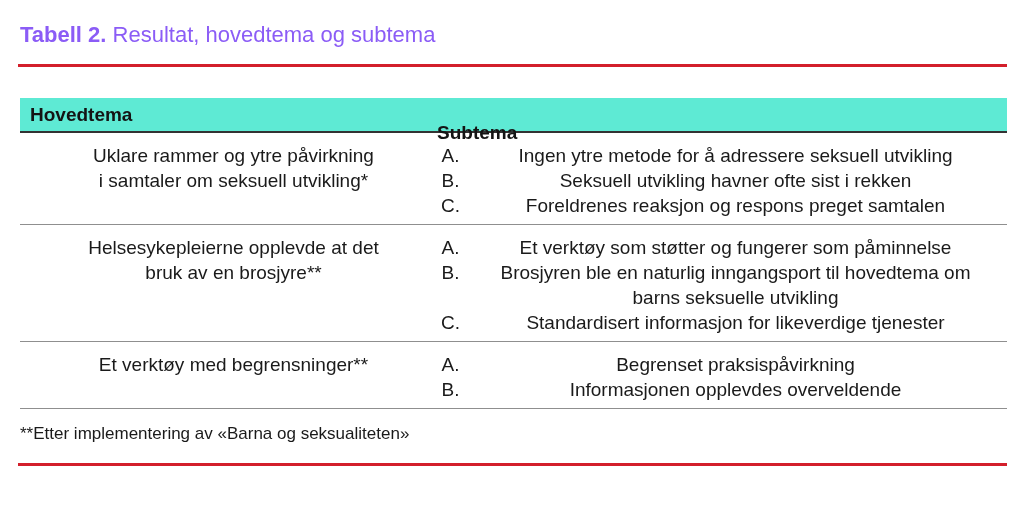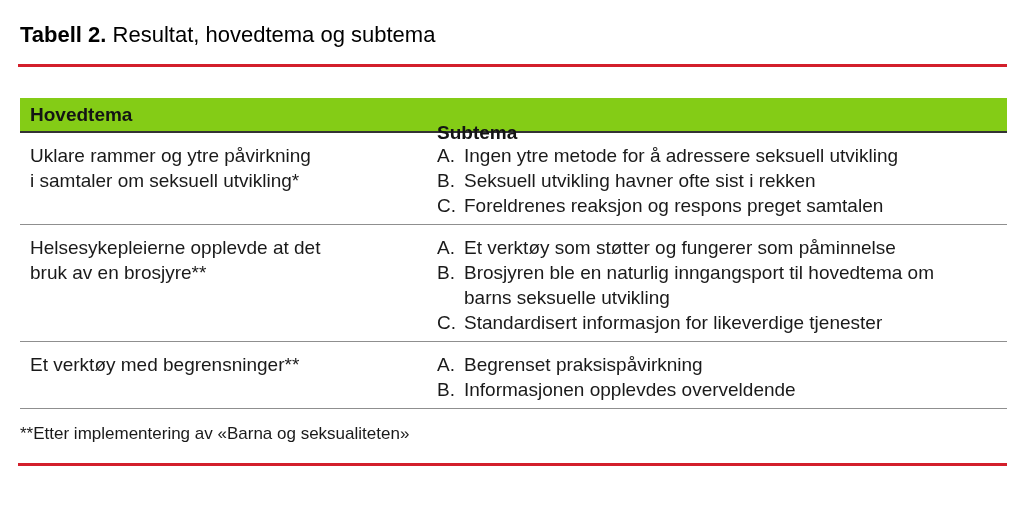--- a/index.html
+++ b/index.html
@@ -9,50 +9,51 @@
     width:1024px; height:510px;
     background:#ffffff;
     overflow:hidden;
     font-family:"Liberation Sans","DejaVu Sans",sans-serif;
     color:#1a1a1a;
   }
   .title {
     margin:22px 0 0 20px;
     font-size:22px;
     line-height:26px;
-    color:#000000;
+    color:#8b5cf6;
   }
   .title .t-label { font-weight:700; }
   .title .t-text  { font-weight:400; }
   .rule {
     margin-left:18px;
     width:989px; height:3px;
     background:#d31f2b;
   }
   .rule-top { margin-top:16px; }
   .rule-bottom { margin-top:18px; }
   .thead {
     margin:31px 0 0 20px;
     width:987px; height:35px;
-    background:#84cc16;
+    background:#5eead4;
     border-bottom:2px solid #333333;
     display:flex; align-items:center;
     font-size:19px; font-weight:700;
     color:#141414;
   }
   .col-hoved { width:417px; padding-left:10px; flex:none; }
   .col-sub   { flex:1;margin-top:36px; }
   .trow {
     margin-left:20px;
     width:987px;
     display:flex;
     padding:10px 0 6px 0;
     border-bottom:1px solid #8f8f8f;
     font-size:19px;
     line-height:25px;
+    text-align:center;
   }
   .cell-hoved { width:417px; padding-left:10px; flex:none; }
   .cell-sub   { flex:1; }
   .h-line { white-space:nowrap; }
   .s-item { display:flex; }
   .s-marker { width:27px; flex:none; }
   .s-lines { flex:1; }
   .s-line { white-space:nowrap; }
   .footnotes {
     margin:14px 0 0 20px;

